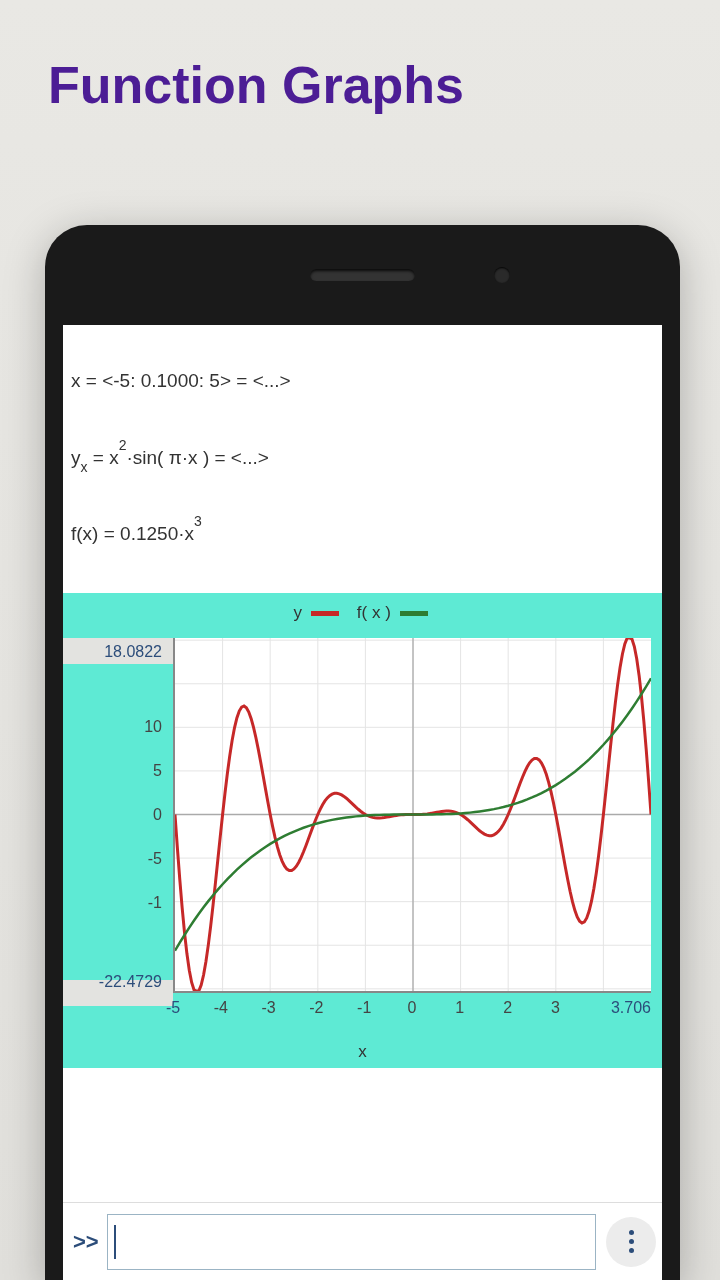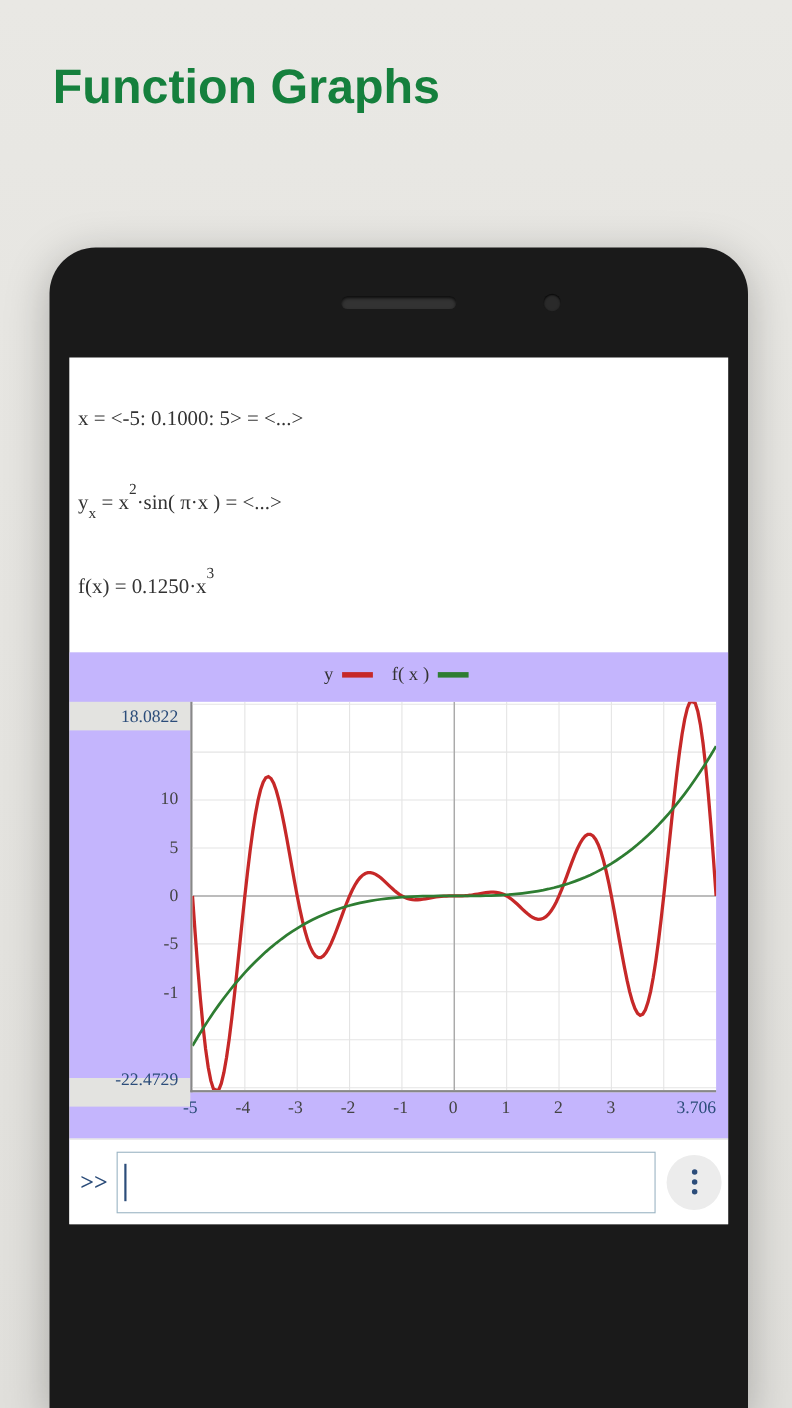--- a/index.html
+++ b/index.html
@@ -5,22 +5,22 @@
 * { margin: 0; padding: 0; box-sizing: border-box; }
 body {
   width: 720px;
   height: 1280px;
   background: linear-gradient(180deg, #e9e8e4 0%, #e0dfdb 100%);
   font-family: Verdana, Geneva, sans-serif;
   position: relative;
   overflow: hidden;
 }
 .page-title {
-  color: #15803d;
-  font-size: 44px;
+  color: #4c1d95;
+  font-size: 52px;
   font-weight: bold;
   padding: 55px 0 0 48px;
 }
 .phone-frame {
   position: absolute;
   left: 45px;
   top: 225px;
   width: 635px;
   height: 1060px;
   background: #1a1a1a;
@@ -46,22 +46,22 @@
   right: 170px;
   width: 16px;
   height: 16px;
   background: #2a2a2a;
   border-radius: 50%;
   box-shadow: inset 0 1px 2px #000;
 }
 .screen {
   background: #fff;
   margin: 0 18px;
-  height: 788px;
-  font-family: Liberation Serif, serif;
+  height: 955px;
+  font-family: Liberation Sans, sans-serif;
   font-size: 19px;
   color: #333;
   position: relative;
   overflow: hidden;
 }
 .expr-area {
   padding: 42px 8px 10px 8px;
   line-height: 1.5;
 }
 .expr-line {
@@ -72,21 +72,21 @@
   font-size: 14px;
   position: relative;
   top: -14px;
 }
 .expr-line .sub {
   font-size: 14px;
   position: relative;
   top: 8px;
 }
 .chart-area {
-  background: #c4b5fd;
+  background: #5eead4;
   margin: 0;
   height: 475px;
   position: relative;
 }
 .legend {
   position: absolute;
   top: 10px;
   left: 0;
   right: 0;
   text-align: center;

